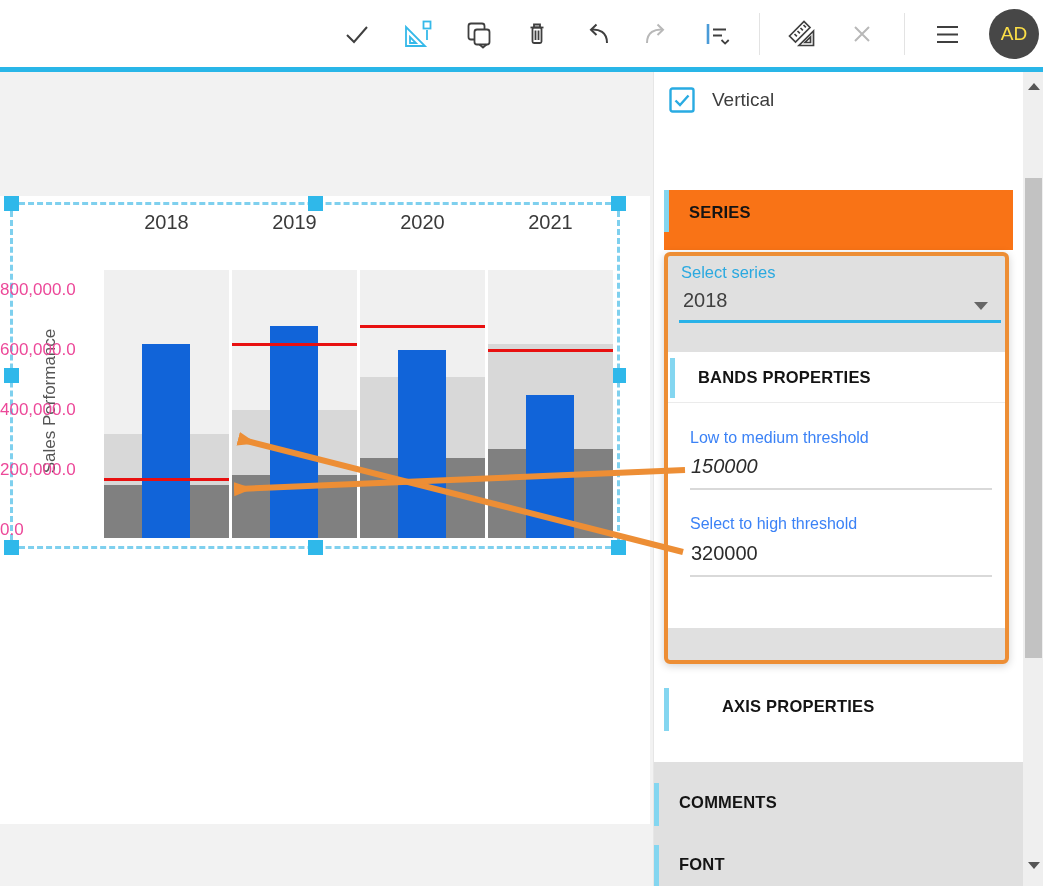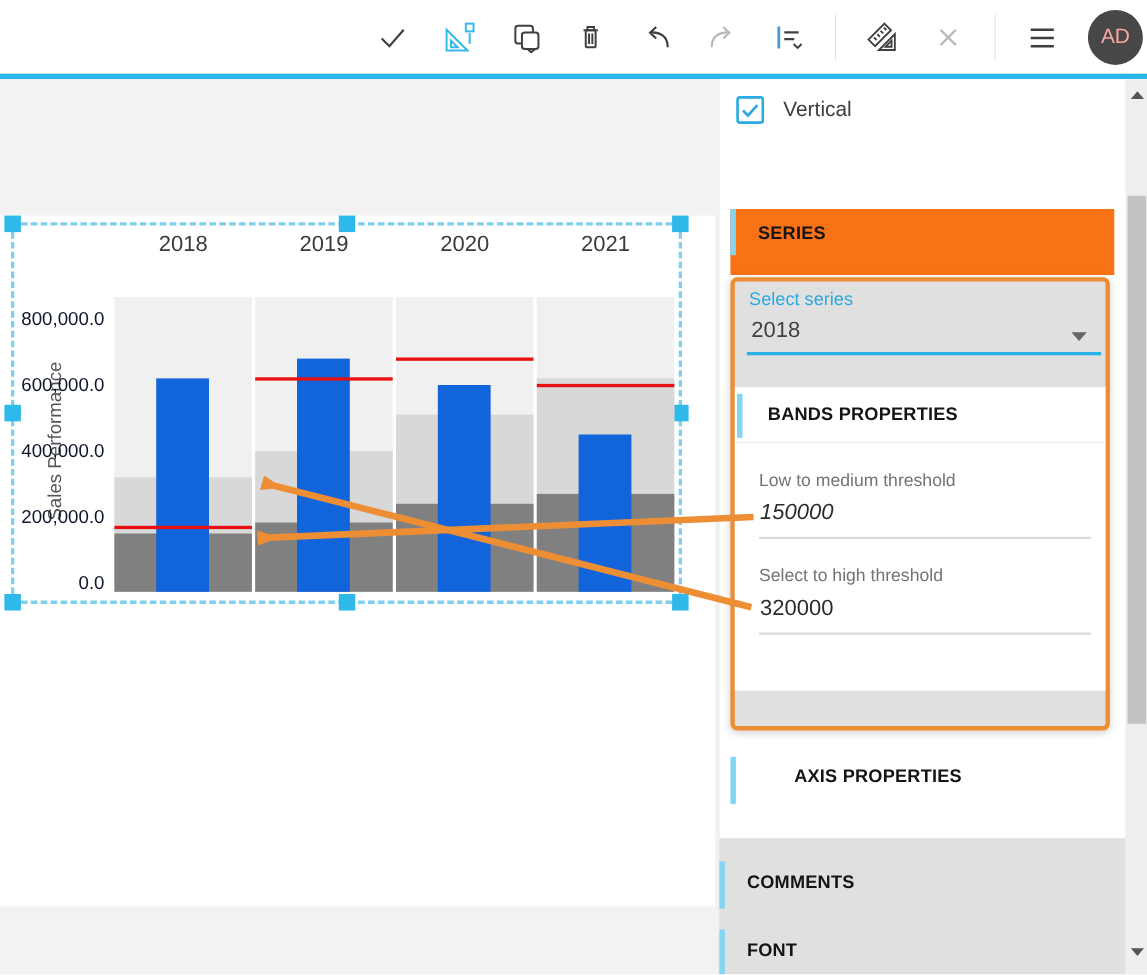--- a/index.html
+++ b/index.html
@@ -6,33 +6,33 @@
   #root{position:relative;width:1043px;height:886px;overflow:hidden;
         font-family:"Liberation Sans",sans-serif;background:#fff;}
 
   
   .toolbar{position:absolute;left:0;top:0;width:1043px;height:67px;background:#fff;
            display:flex;align-items:center;justify-content:flex-end;box-sizing:border-box;padding-right:4px;}
   .tbtn{background:none;border:none;width:40px;height:44px;display:flex;align-items:center;
         justify-content:center;margin:0 10px;padding:0;cursor:pointer;}
   .tbtn svg{display:block;}
   .tdivider{width:1px;height:42px;background:#e3e3e3;margin:0 12px;}
-  .avatar{width:50px;height:50px;border-radius:50%;background:#474747;color:#fca5a5;
+  .avatar{width:50px;height:50px;border-radius:50%;background:#474747;color:#fde047;
           display:flex;align-items:center;justify-content:center;font-size:19px;margin-left:12px;}
   .accent-bar{position:absolute;left:0;top:67px;width:1043px;height:5px;background:#29b6e8;}
 
   
   .canvas{position:absolute;left:0;top:72px;width:653px;height:814px;background:#f2f2f2;}
   .chart-card{position:absolute;left:0;top:196px;width:650px;height:628px;background:#fff;}
   .year-label{position:absolute;top:15px;width:125px;text-align:center;font-size:20px;color:#3a3a3a;}
   .col{position:absolute;top:74px;width:125px;height:268px;}
   .band,.vbar,.target{position:absolute;left:0;width:100%;}
   .vbar{background:#1164d9;}
   .target{height:3px;background:#e81010;}
-  .ytick{position:absolute;left:0;width:95px;text-align:right;font-size:17px;color:#0f172a;line-height:22px;}
+  .ytick{position:absolute;left:0;width:95px;text-align:left;font-size:17px;color:#ec4899;line-height:22px;}
   .ytitle{position:absolute;left:50px;top:205px;transform:translate(-50%,-50%) rotate(-90deg);
           font-size:17px;color:#555;white-space:nowrap;}
   .selection{position:absolute;left:10px;top:6px;width:604px;height:341px;
              border:3px dashed #7fd0ee;pointer-events:none;}
   .handle{position:absolute;width:15px;height:15px;background:#2fb8ea;pointer-events:auto;}
 
   
   .panel{position:absolute;left:653px;top:72px;width:390px;height:814px;background:#fff;
          border-left:1px solid #e6e6e6;box-sizing:border-box;}
   .chk-row{position:absolute;left:15px;height:28px;display:flex;align-items:center;}
@@ -50,21 +50,21 @@
 
   .orange-box{position:absolute;left:10px;top:180px;width:345px;height:412px;border:4px solid #ed8e35;
               border-radius:6px;background:#e0e0e0;box-sizing:border-box;box-shadow:0 2px 8px rgba(0,0,0,.18);}
   .sel-label{position:absolute;left:13px;top:7px;font-size:16.5px;color:#2aa9e0;}
   .sel-value{position:absolute;left:15px;top:33px;font-size:20px;color:#404040;}
   .sel-underline{position:absolute;left:11px;top:64px;width:322px;height:3px;background:#29b2e8;}
   .caret{position:absolute;left:306px;top:46px;width:0;height:0;
          border-left:7px solid transparent;border-right:7px solid transparent;border-top:8px solid #666;}
   .bands-card{position:absolute;left:0px;top:96px;width:337px;height:276px;background:#fff;}
   .card-divider{position:absolute;left:0;top:50px;width:100%;height:1px;background:#ebebeb;}
-  .field-label{position:absolute;left:22px;font-size:16px;color:#737373;}
+  .field-label{position:absolute;left:22px;font-size:16px;color:#3b82f6;}
   .field-value{position:absolute;left:23px;font-size:20px;color:#2b2b2b;}
   .field-underline{position:absolute;left:22px;width:302px;height:1.5px;background:#d9d9d9;}
 
   .gray-section{position:absolute;left:0;top:690px;width:390px;height:124px;background:#e0e0e0;}
 
   
   .scrollbar{position:absolute;left:369px;top:0;width:21px;height:814px;background:#efefef;}
   .scroll-arrow{position:absolute;left:5px;width:0;height:0;border-left:6px solid transparent;
                 border-right:6px solid transparent;}
   .arrow-up{top:11px;border-bottom:7px solid #555;}

